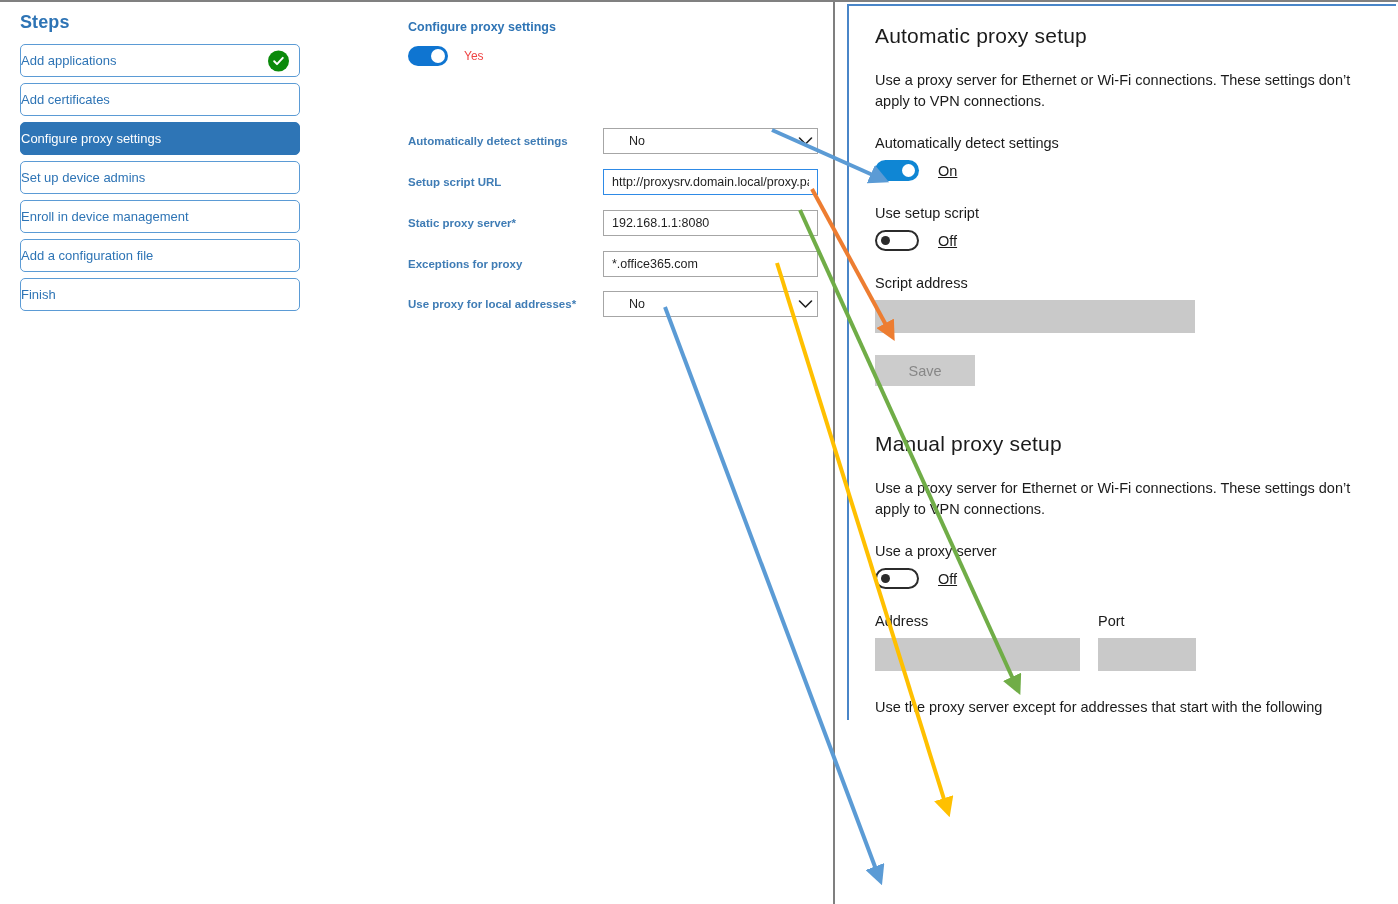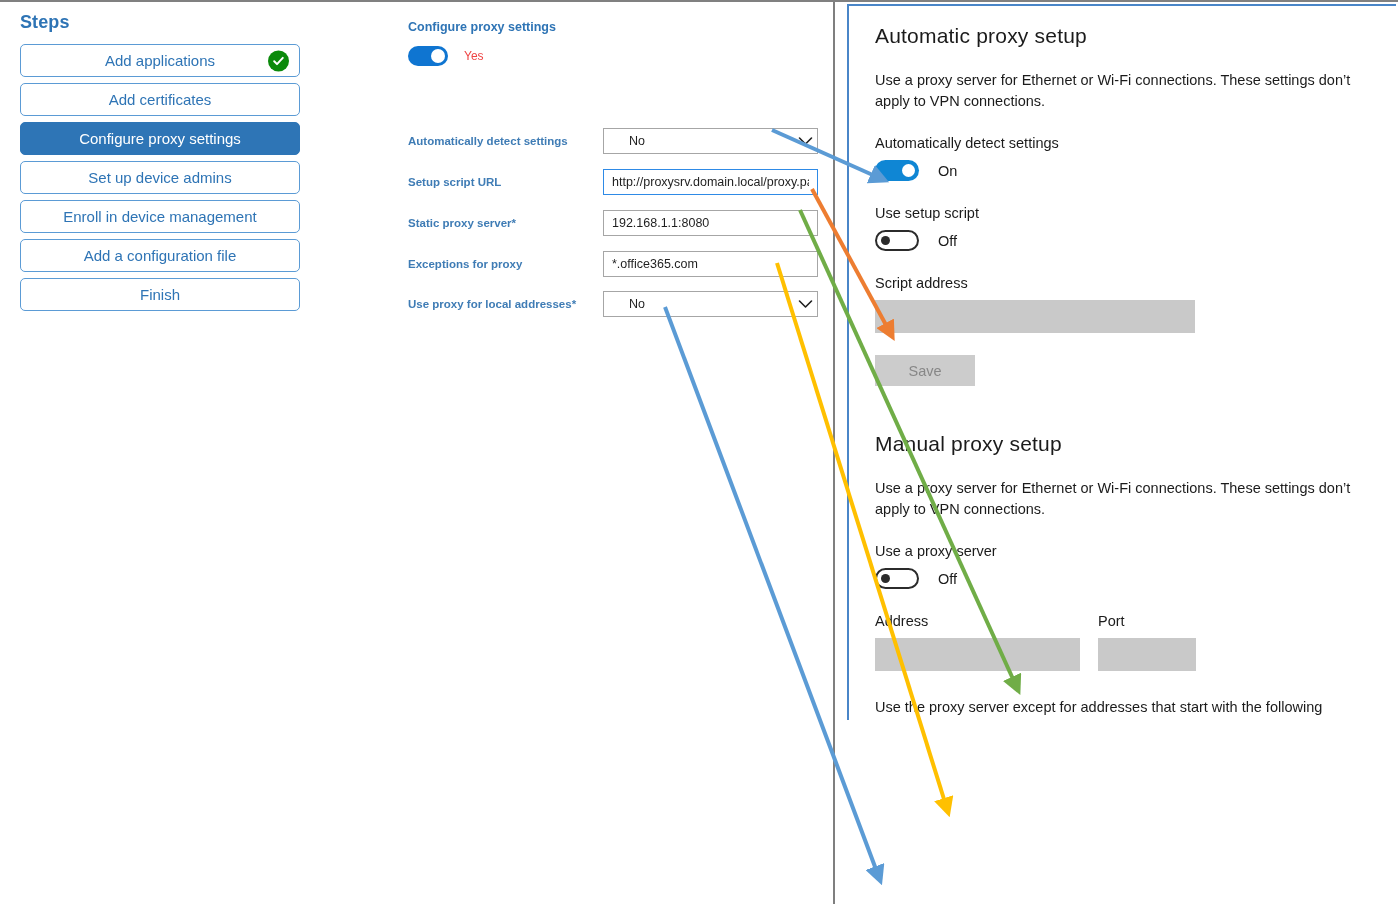--- a/index.html
+++ b/index.html
@@ -59,24 +59,24 @@
   }
   .step-btn {
     position: relative;
     box-sizing: border-box;
     height: 33px;
     margin-bottom: 6px;
     border: 1px solid #5b9bd5;
     border-radius: 5px;
     background: #ffffff;
     color: #2e74b5;
-    font-size: 15px;
-    display: flex;
-    align-items: center;
-    justify-content: center;
+    font-size: 13px;
+    display: flex;
+    align-items: center;
+    justify-content: flex-start;
     cursor: pointer;
   }
   .step-btn.active {
     background: #2e75b6;
     border-color: #2e75b6;
     color: #ffffff;
   }
   .step-check {
     position: absolute;
     right: 10px;
@@ -229,20 +229,21 @@
   }
   .w-sw.off .wknob {
     position: absolute; left: 4px; top: 4px;
     width: 9px; height: 9px; border-radius: 50%;
     background: #2b2b2b;
   }
   .set-togglerow .w-state {
     margin-left: 19px;
     font-size: 14.5px;
     color: #1b1b1b;
+    text-decoration: underline;
   }
   .grey-box {
     background: #c9c9c9;
     height: 33px;
     cursor: text;
   }
   .grey-btn {
     background: #cccccc;
     width: 100px;
     height: 31px;

